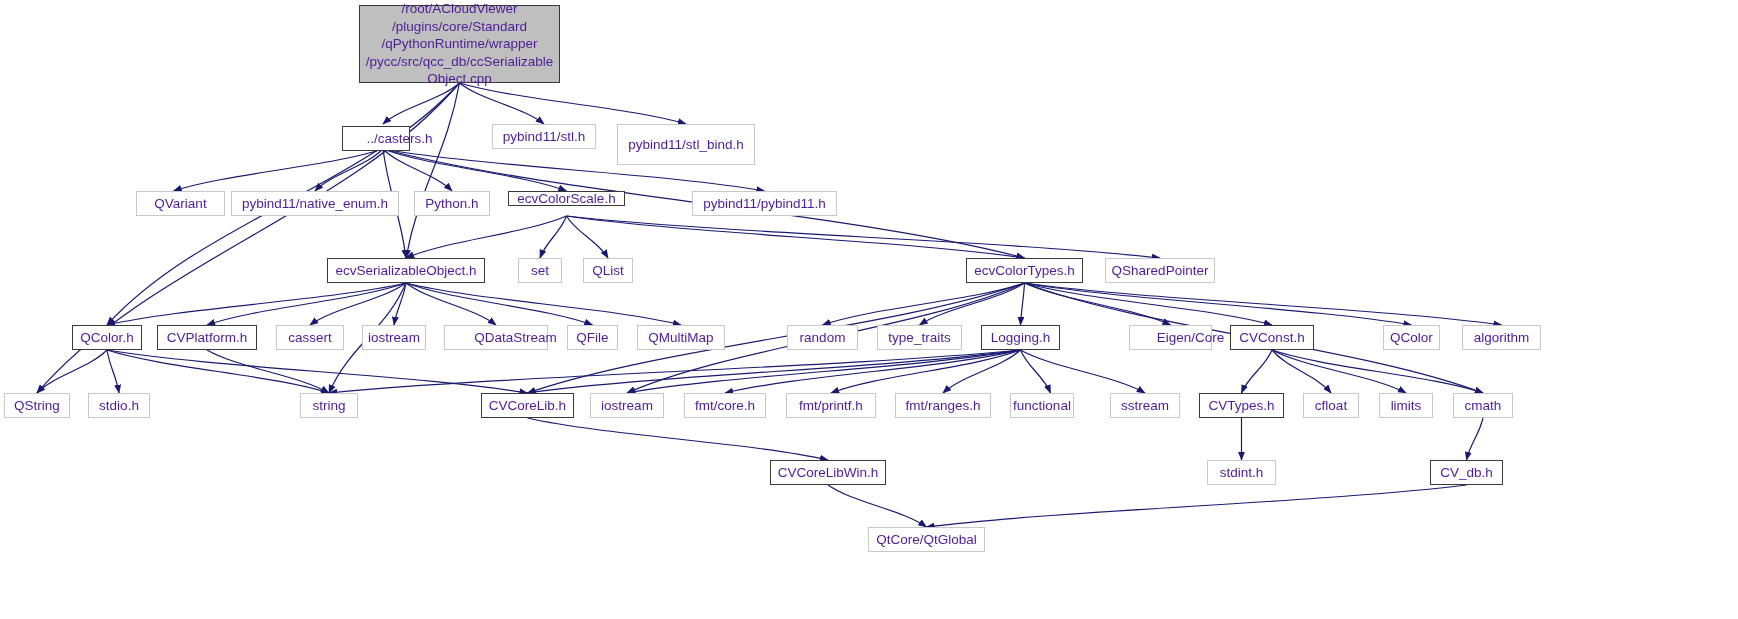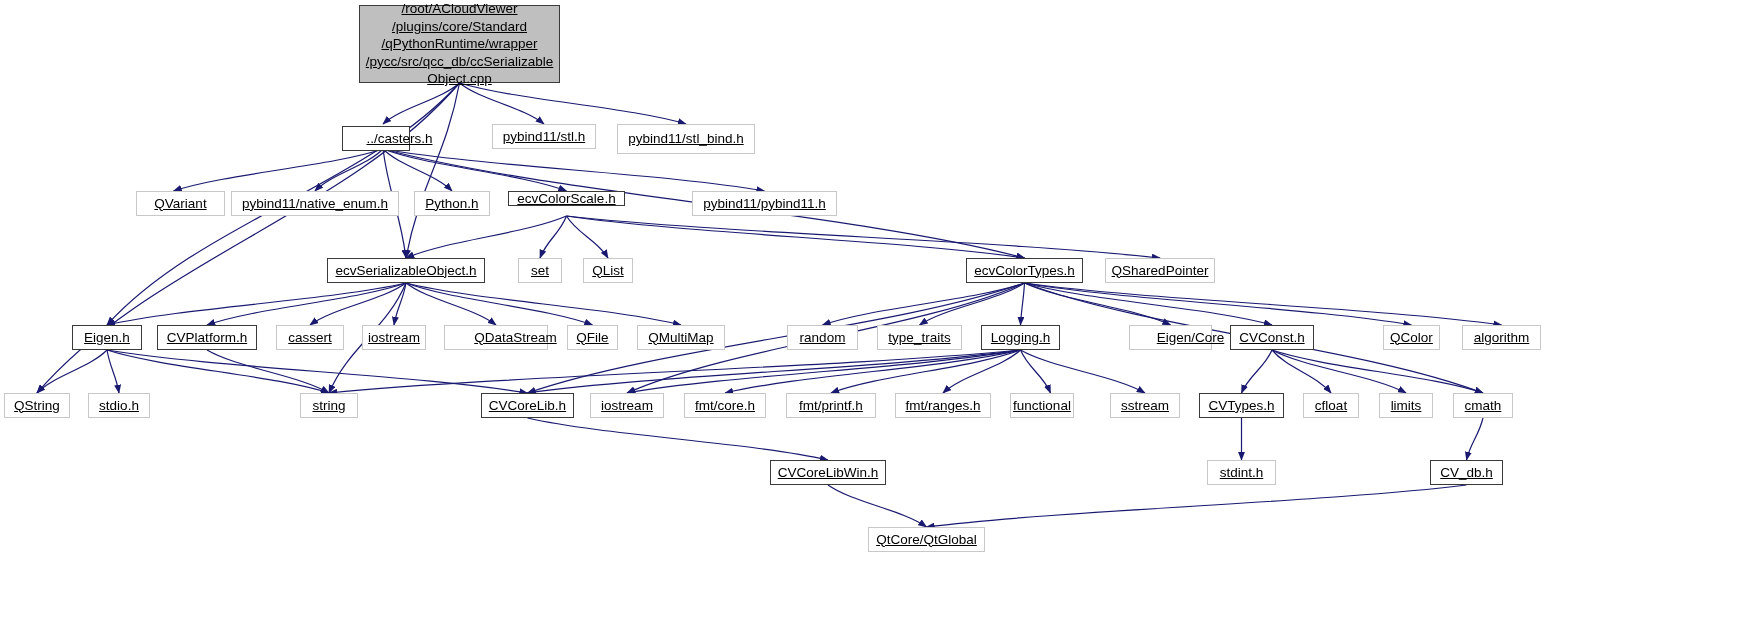--- a/index.html
+++ b/index.html
@@ -9,30 +9,29 @@
     background:#ffffff;
     font-family:"Liberation Sans", sans-serif;
     overflow:hidden;
   }
   #edges{position:absolute;left:0;top:0;width:1738px;height:619px;}
   .node{
     position:absolute;
     box-sizing:border-box;
     background:#ffffff;
     border:1px solid #c8c8c8;
-    color:#000000;
+    color:#4c1d95;
     font-size:13.5px;
     line-height:1.18;
     display:flex;
     align-items:center;
     justify-content:center;
     text-align:center;
     white-space:nowrap;
     z-index:3;
-    text-decoration:underline;
   }
   .node.strong{border:1.6px solid #3a3a3a;}
   .node.root{
     background:#bfbfbf;
     border:1.6px solid #3a3a3a;
     white-space:pre;
     line-height:1.30;
     font-size:13.5px;
     text-align:center;
   }
@@ -109,32 +108,32 @@
       </g>
   </svg>
   <div id="node-layer">
       <div class="node root" style="left: 359px; top: 5px; width: 201px; height: 78px;">/root/ACloudViewer
 /plugins/core/Standard
 /qPythonRuntime/wrapper
 /pycc/src/qcc_db/ccSerializable
 Object.cpp</div>
       <div class="node strong" style="left: 342px; top: 126px; width: 68px; height: 25px; padding-left: 47px;">../casters.h</div>
       <div class="node" style="left: 492px; top: 124px; width: 104px; height: 25px;">pybind11/stl.h</div>
-      <div class="node" style="left: 617px; top: 124px; width: 138px; height: 30px;">pybind11/stl_bind.h</div>
+      <div class="node" style="left: 617px; top: 124px; width: 138px; height: 41px;">pybind11/stl_bind.h</div>
       <div class="node" style="left: 136px; top: 191px; width: 89px; height: 25px;">QVariant</div>
       <div class="node" style="left: 231px; top: 191px; width: 168px; height: 25px;">pybind11/native_enum.h</div>
       <div class="node" style="left: 414px; top: 191px; width: 76px; height: 25px;">Python.h</div>
       <div class="node strong" style="left: 508px; top: 191px; width: 117px; height: 15px;">ecvColorScale.h</div>
       <div class="node" style="left: 692px; top: 191px; width: 145px; height: 25px;">pybind11/pybind11.h</div>
       <div class="node strong" style="left: 327px; top: 258px; width: 158px; height: 25px;">ecvSerializableObject.h</div>
       <div class="node" style="left: 518px; top: 258px; width: 44px; height: 25px;">set</div>
       <div class="node" style="left: 583px; top: 258px; width: 50px; height: 25px;">QList</div>
       <div class="node strong" style="left: 966px; top: 258px; width: 117px; height: 25px;">ecvColorTypes.h</div>
       <div class="node" style="left: 1105px; top: 258px; width: 110px; height: 25px;">QSharedPointer</div>
-      <div class="node strong" style="left: 72px; top: 325px; width: 70px; height: 25px;">Eigen.h</div>
+      <div class="node strong" style="left: 72px; top: 325px; width: 70px; height: 25px;">QColor.h</div>
       <div class="node strong" style="left: 157px; top: 325px; width: 100px; height: 25px;">CVPlatform.h</div>
       <div class="node" style="left: 276px; top: 325px; width: 68px; height: 25px;">cassert</div>
       <div class="node" style="left: 362px; top: 325px; width: 64px; height: 25px;">iostream</div>
       <div class="node" style="left: 444px; top: 325px; width: 104px; height: 25px; padding-left: 39px;">QDataStream</div>
       <div class="node" style="left: 567px; top: 325px; width: 51px; height: 25px;">QFile</div>
       <div class="node" style="left: 637px; top: 325px; width: 88px; height: 25px;">QMultiMap</div>
       <div class="node" style="left: 787px; top: 325px; width: 71px; height: 25px;">random</div>
       <div class="node" style="left: 877px; top: 325px; width: 85px; height: 25px;">type_traits</div>
       <div class="node strong" style="left: 981px; top: 325px; width: 79px; height: 25px;">Logging.h</div>
       <div class="node" style="left: 1129px; top: 325px; width: 83px; height: 25px; padding-left: 40px;">Eigen/Core</div>

